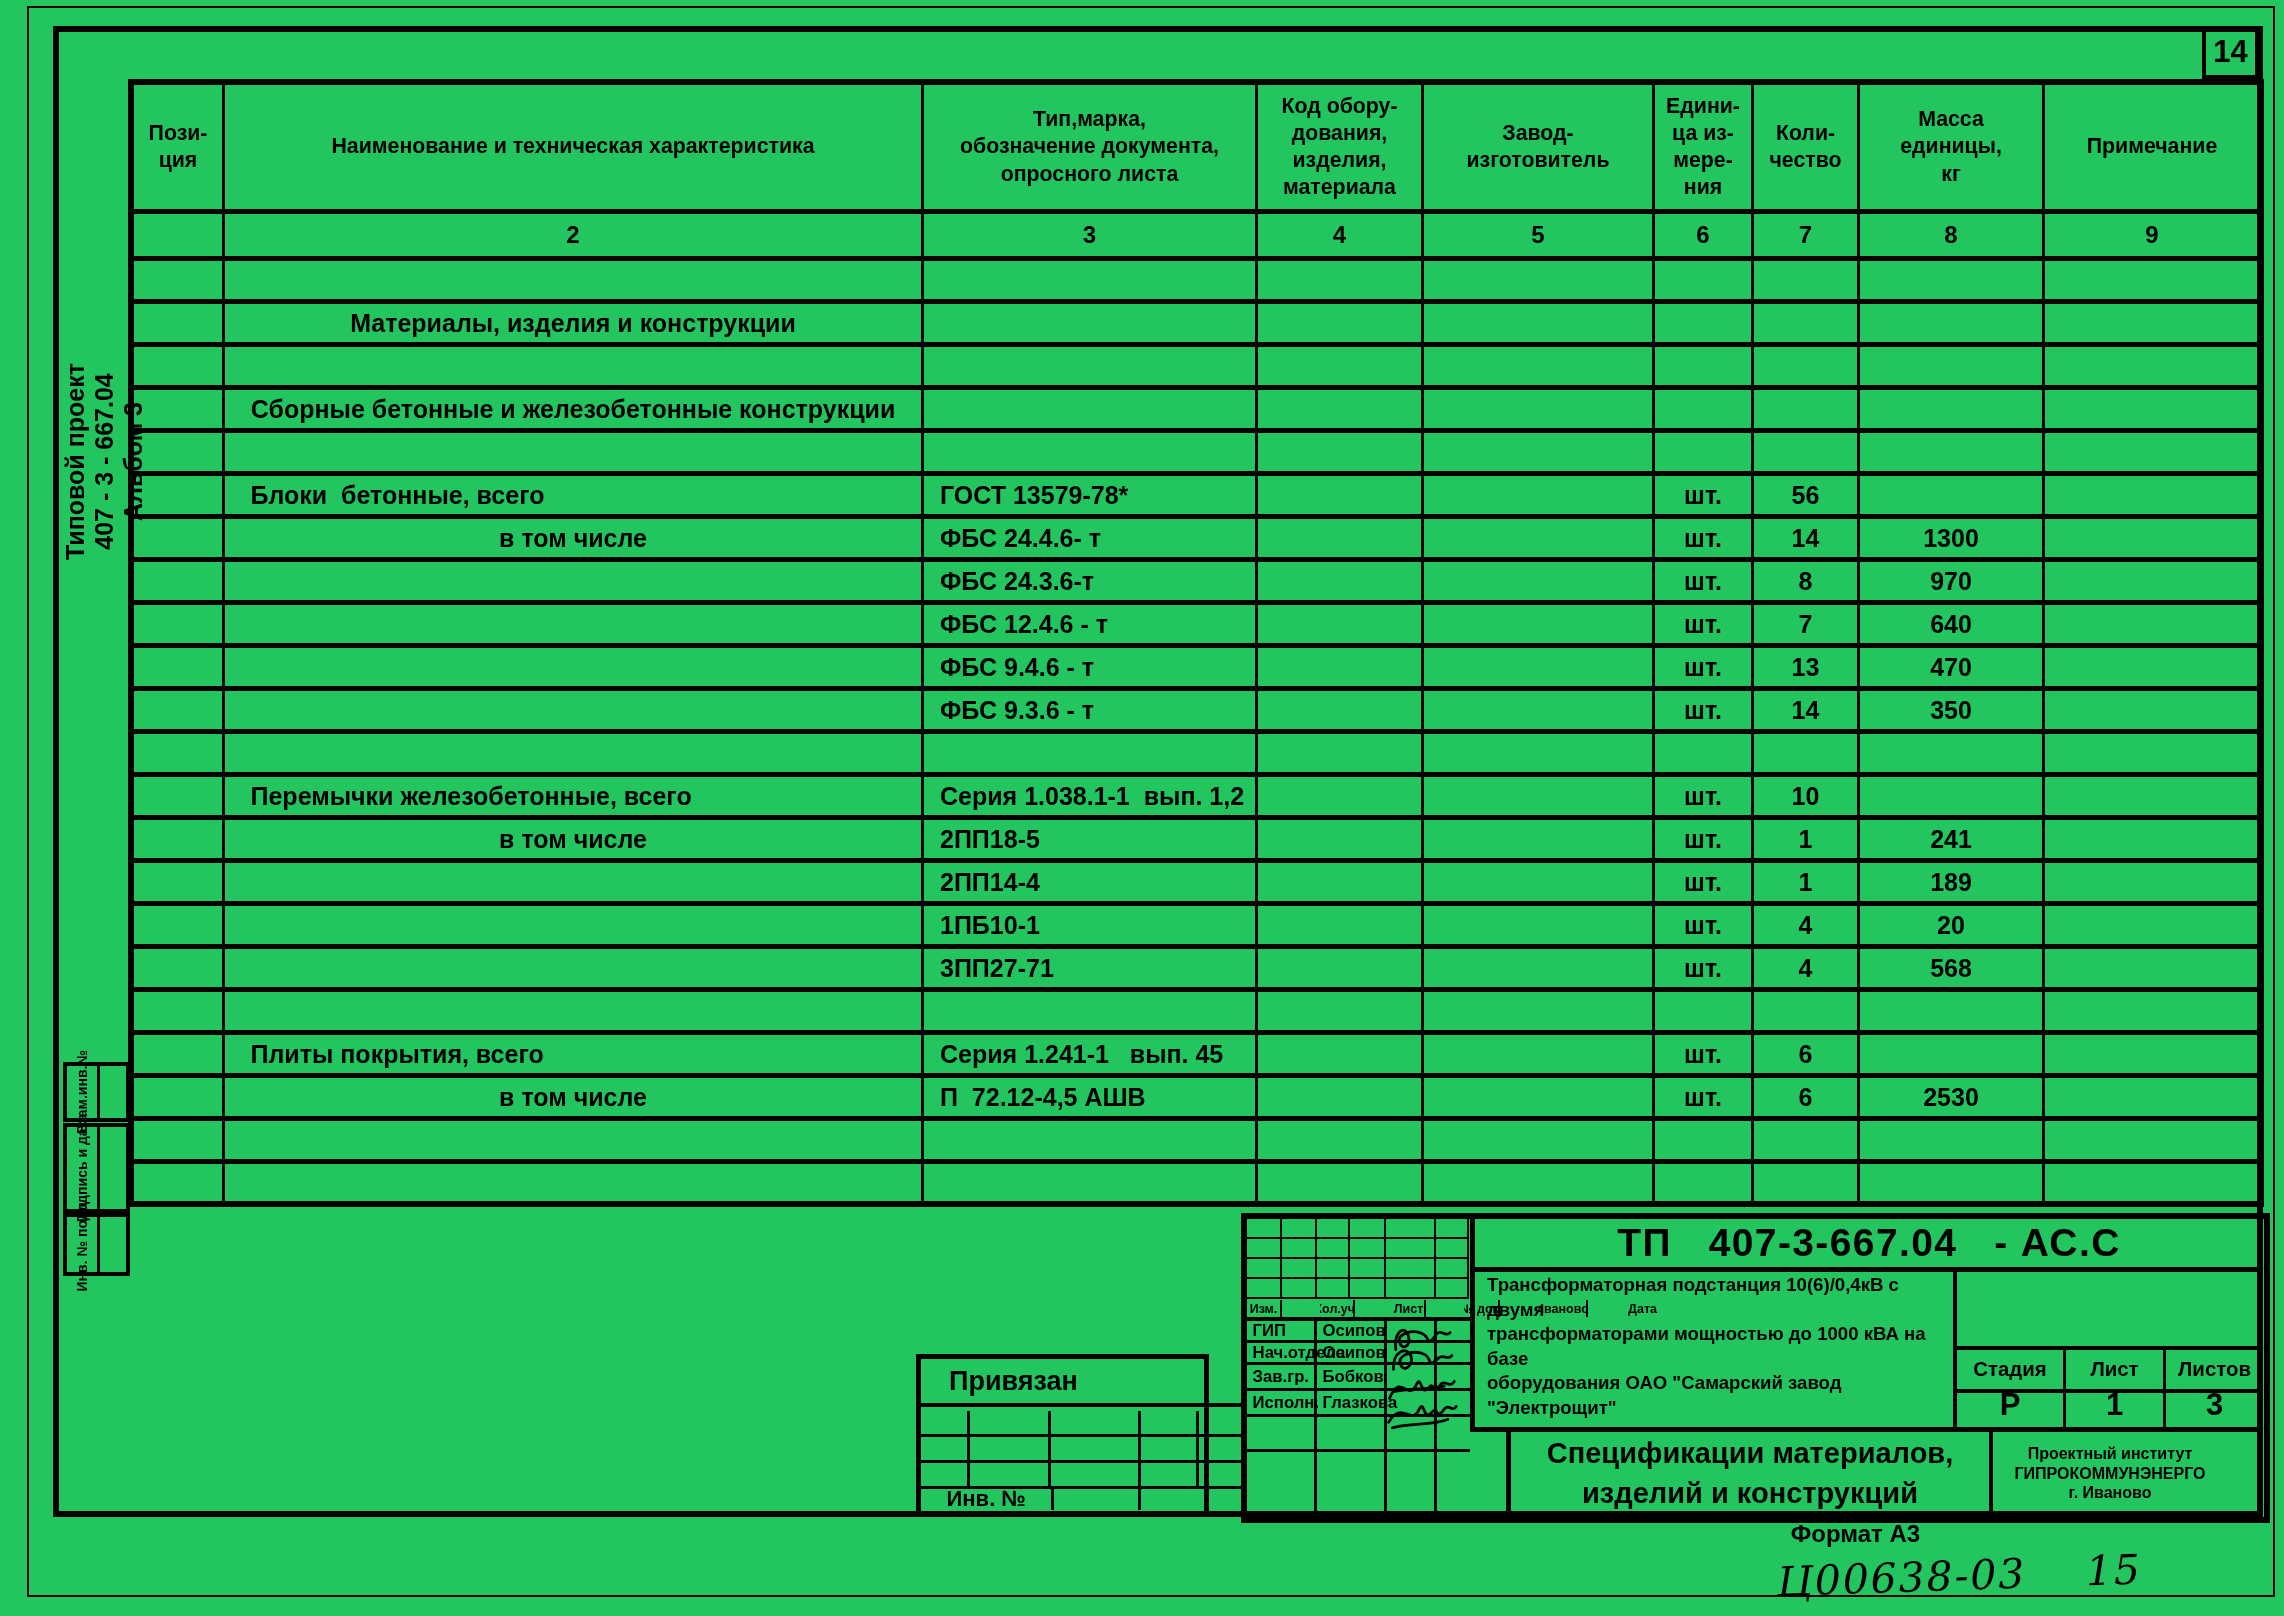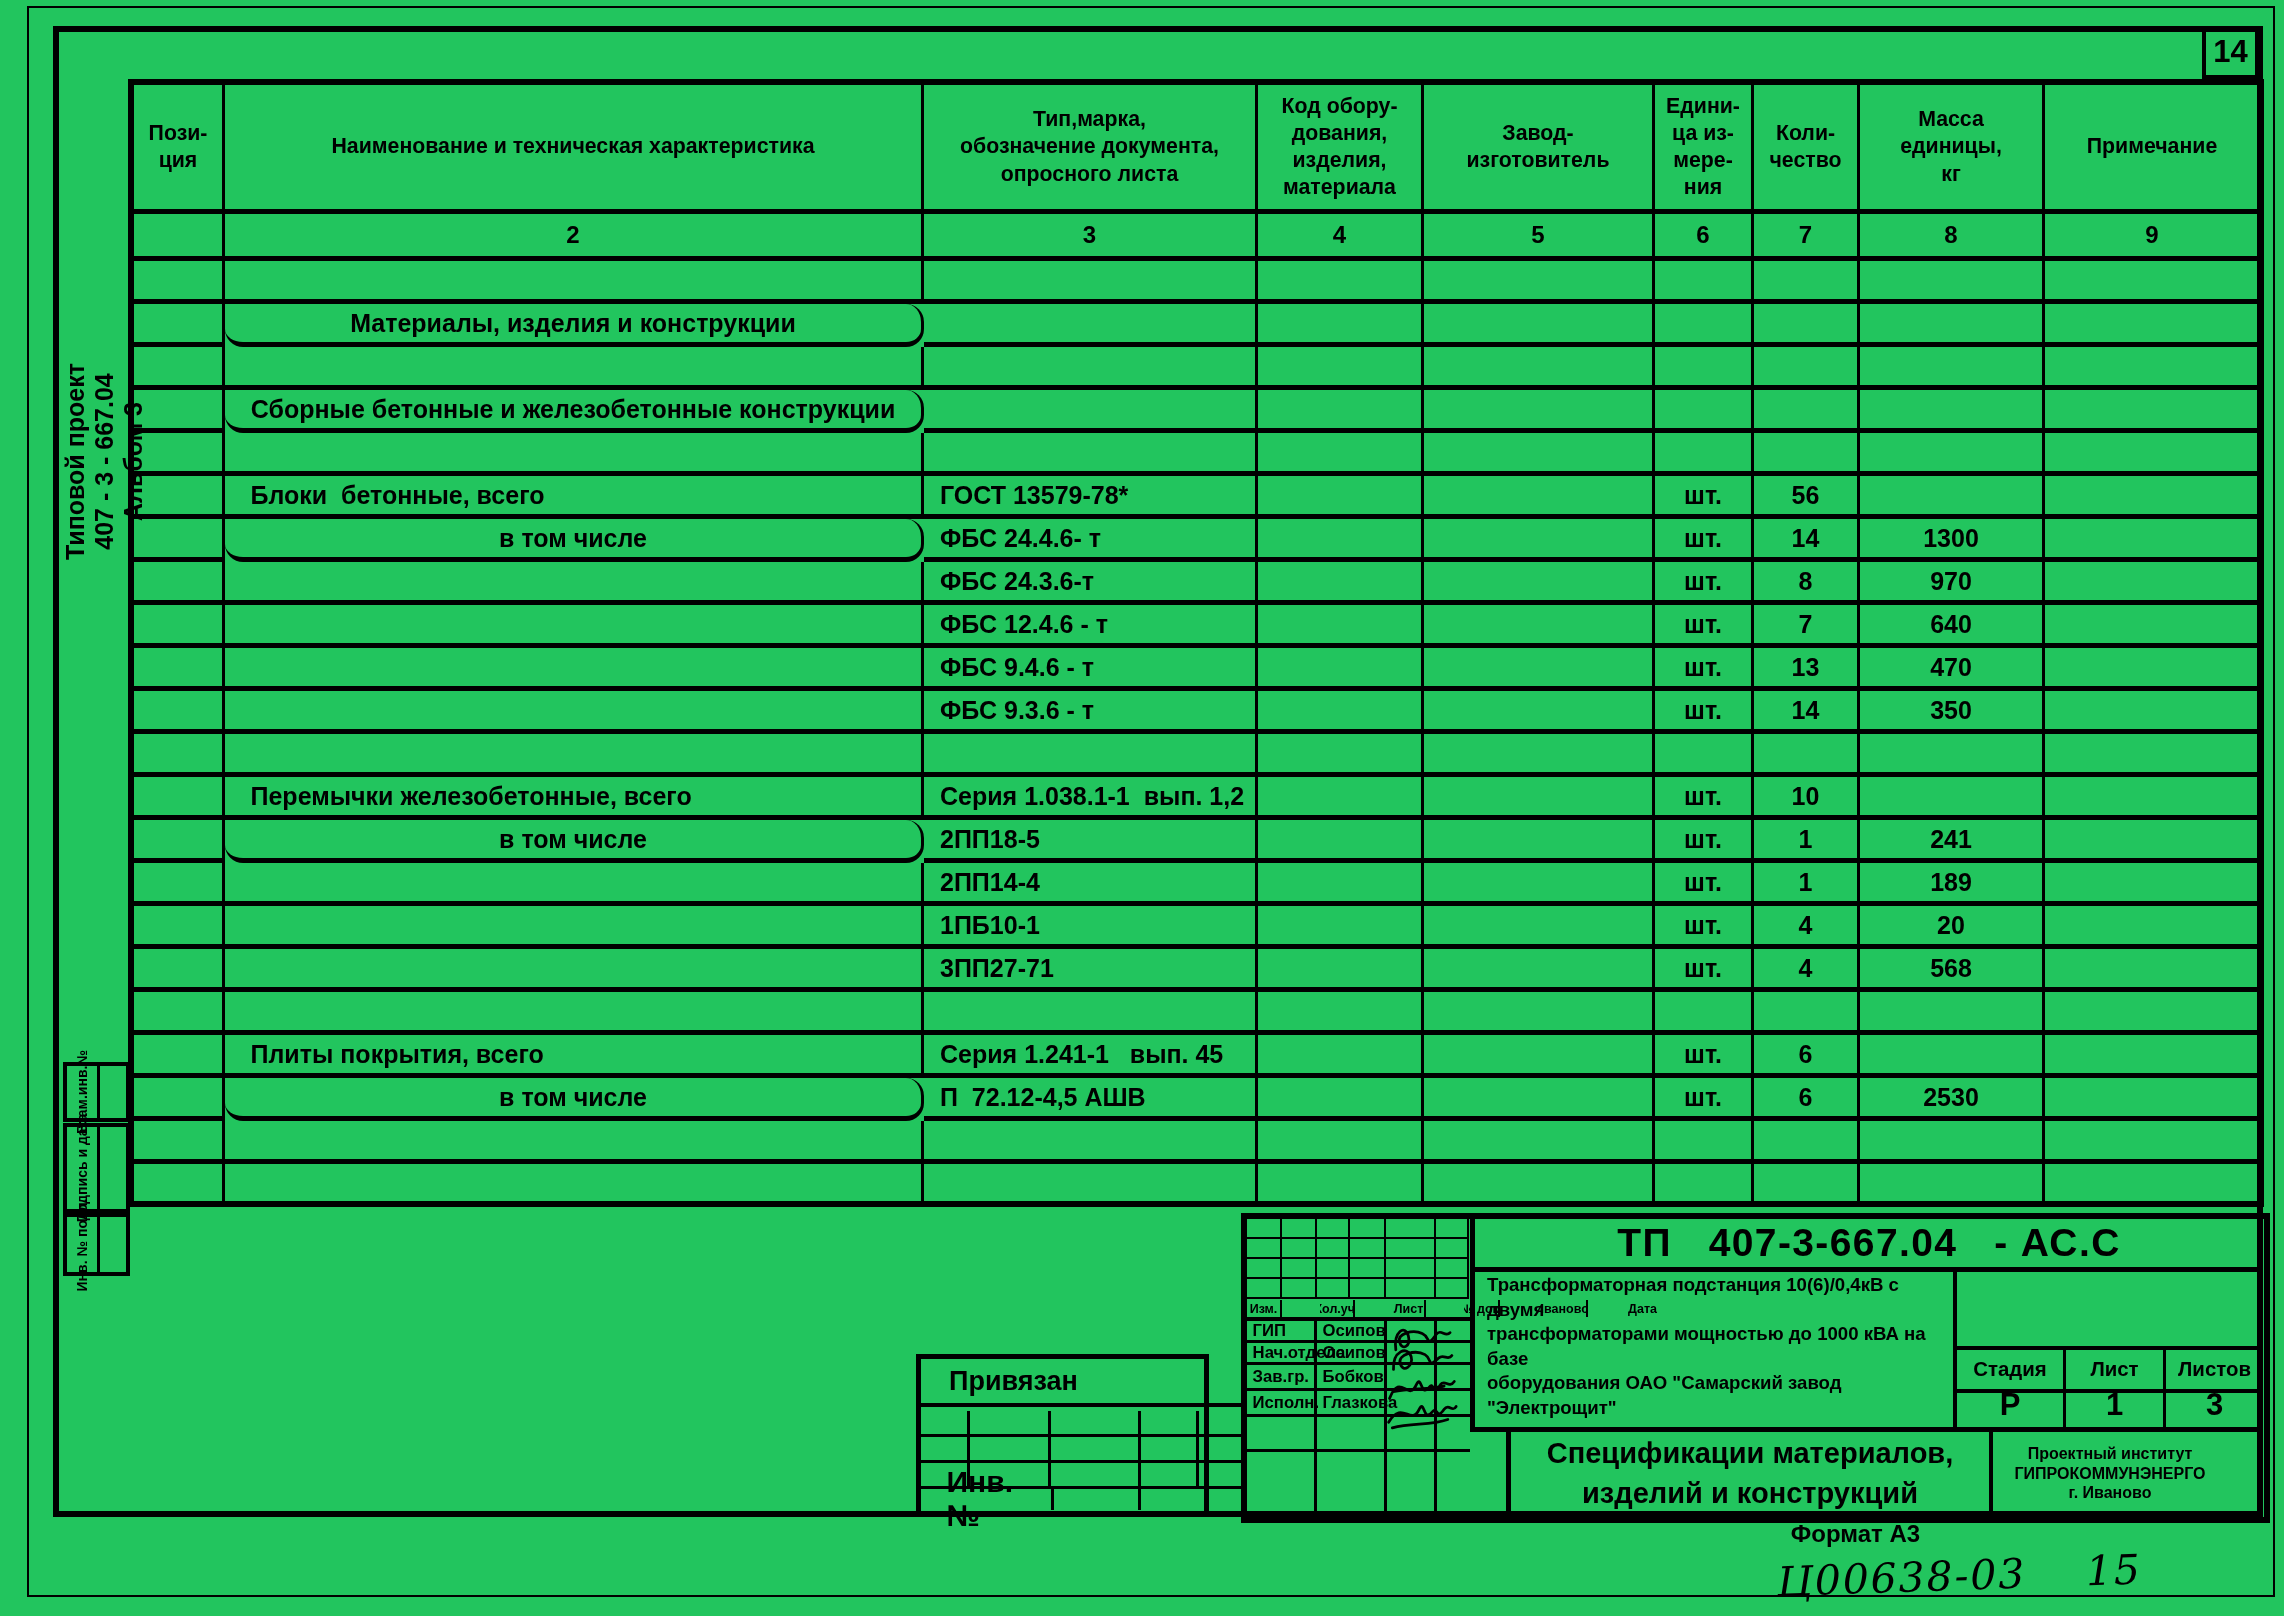--- a/index.html
+++ b/index.html
@@ -28,33 +28,33 @@
         grid-template-columns:91px 699px 334px 166px 231px 99px 106px 185px 214px;
         grid-template-rows:129px 47px repeat(22,43px);}
   .spec > *{box-sizing:border-box;border-right:3.7px solid #000;border-bottom:5.6px solid #000;
             display:flex;align-items:center;justify-content:center;font-style:normal;
             overflow:visible;min-width:0;min-height:0;}
   .spec > *:nth-child(9n){border-right:none;}
   .spec > *:nth-child(n+208){border-bottom:none;}
   .th{font-size:21.3px;line-height:1.28;text-align:center;white-space:pre-line;}
   .num{font-size:24px;}
   .nm{justify-content:flex-start;padding-left:25.5px;font-size:25px;white-space:pre;}
-  .nm.ctr{justify-content:center;padding-left:0;border-radius:18px;}
+  .nm.ctr{justify-content:center;padding-left:0;}
   .tp{justify-content:flex-start;padding-left:16px;font-size:25px;white-space:pre;}
   .un,.qt,.ms{font-size:25px;}
   
   .priv{left:916px;top:1354px;width:293px;height:162px;border:5.6px solid #000;}
   .priv .ptitle{left:0;top:0;width:321px;height:48px;border-bottom:4.6px solid #000;
                 display:flex;align-items:center;padding-left:28px;font-size:27px;}
   .priv .pgrid{left:0;top:52px;width:321px;height:77px;display:grid;
                grid-template-columns:49px 81px 90px 58px 42px;grid-template-rows:repeat(3,26px);}
   .priv .pgrid i{box-sizing:border-box;border-right:3.7px solid #000;border-bottom:3.7px solid #000;}
   .priv .pgrid i:nth-child(5n){border-right:none;}
   .priv .pinv{left:0;top:129px;width:321px;height:22px;display:flex;align-items:center;}
-  .priv .pinv .lbl{width:130px;padding-left:25.5px;font-size:30px;box-sizing:border-box;}
+  .priv .pinv .lbl{width:130px;padding-left:25.5px;font-size:22px;box-sizing:border-box;}
   .priv .pinv .d1{width:90px;height:100%;box-sizing:border-box;border-left:3.7px solid #000;border-right:3.7px solid #000;}
   
   .tb{left:1241px;top:1213px;width:1029px;height:310px;border:6.5px solid #000;}
   .tb .chgrid{left:0;top:0;width:223px;height:81px;display:grid;
               grid-template-columns:35px 35px 33px 36px 50px 33px;grid-template-rows:repeat(4,20px);}
   .tb .chgrid i{box-sizing:border-box;border-right:2.8px solid #000;border-bottom:2.8px solid #000;}
   .tb .revrow{left:0;top:81px;width:223px;height:21px;display:grid;
               grid-template-columns:35px 35px 33px 36px 50px 33px;border-bottom:4.6px solid #000;box-sizing:border-box;gap:38px;}
   .tb .revrow b{box-sizing:border-box;border-right:2.8px solid #000;display:flex;align-items:center;justify-content:center;
                 font-size:12.5px;font-style:normal;white-space:nowrap;overflow:hidden;}

